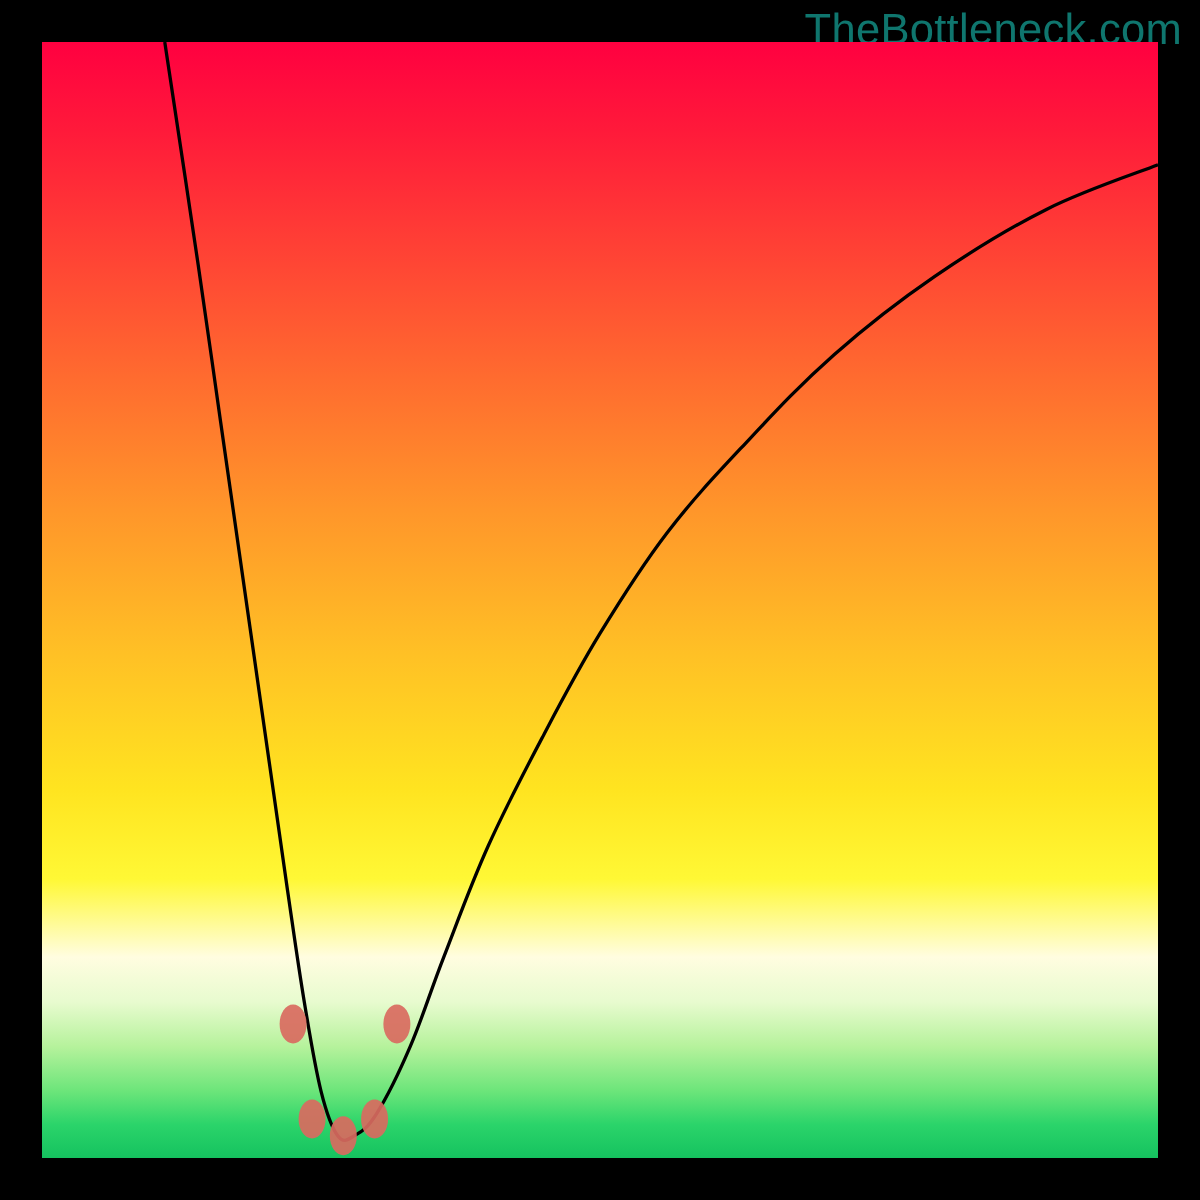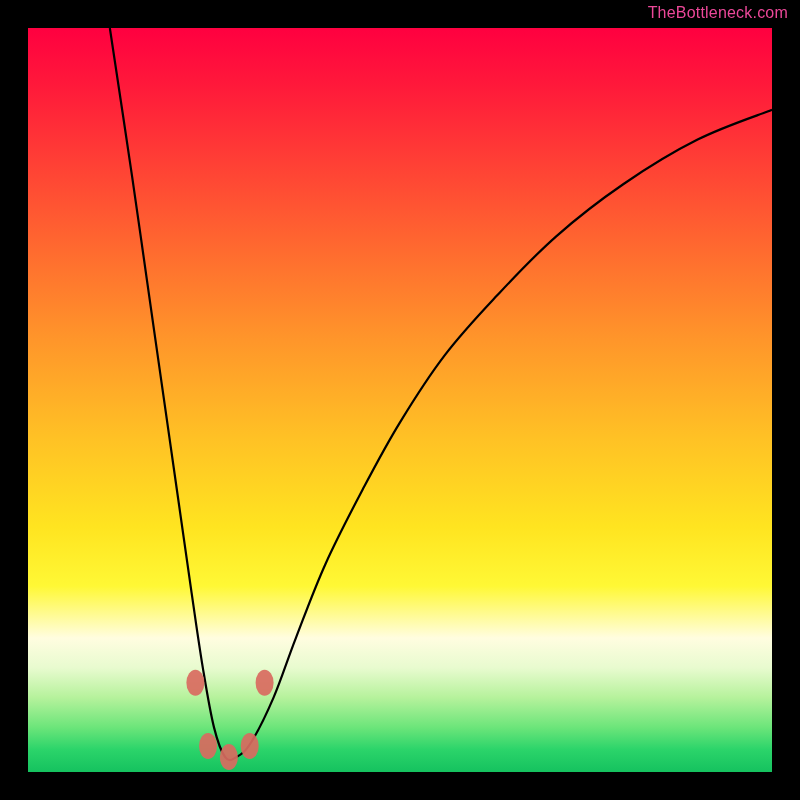--- a/index.html
+++ b/index.html
@@ -45,22 +45,22 @@
   }
   .curve-layer {
     position: absolute;
     left: 0;
     top: 0;
   }
   .watermark {
     position: absolute;
     top: 4px;
     right: 12px;
-    color: #ec4899;
-    font-size: 16px;
+    color: #0f766e;
+    font-size: 29px;
     letter-spacing: 0.2px;
     font-weight: 500;
   }
 </style>
 </head>
 <body>
 
 <div class="watermark">TheBottleneck.com</div>
 
 <div class="frame">

